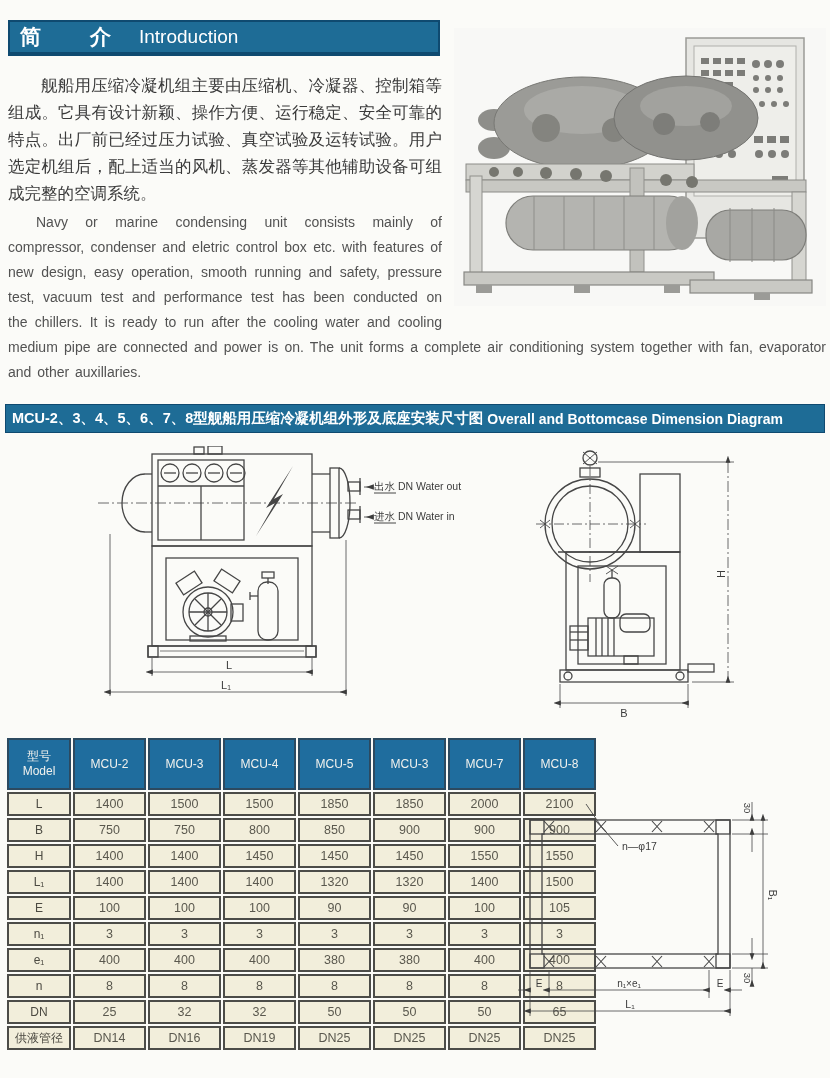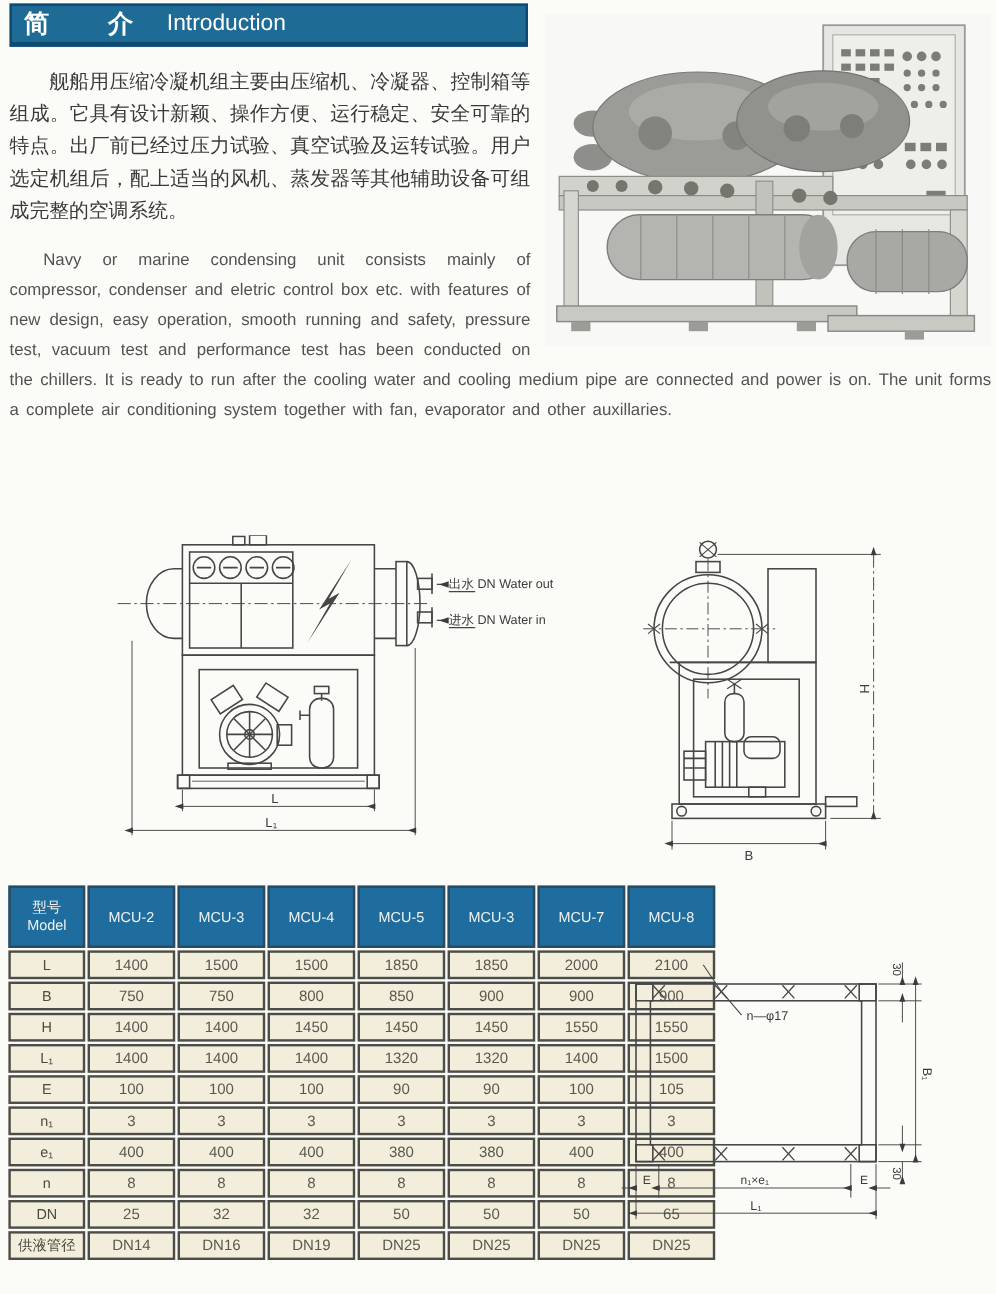--- a/index.html
+++ b/index.html
@@ -32,36 +32,36 @@
     position:absolute;left:5px;top:404px;
     width:820px;height:29px;
     border-width:1px;
     padding:0 6px;
     gap:4px;
     white-space:nowrap;
   }
   .banner-sm .b-zh-sm{font-size:14.5px;font-weight:bold;}
   .banner-sm .b-en-sm{font-size:14px;font-weight:bold;}
   
-  .intro{position:absolute;left:8px;top:3px;width:818px;}
+  .intro{position:absolute;left:8px;top:20px;width:818px;}
   .photo{
     float:right;
     width:372px;height:278px;
     margin:8px 0 6px 12px;
   }
   .para{
     margin:0;
     text-align:justify;
     text-indent:2em;
   }
   .para.zh{
     font-size:16.5px;
     line-height:27px;
     color:#3a3a3a;
-    margin-bottom:14px;
+    margin-bottom:3px;
   }
   .para.en{
     font-size:14px;
     line-height:25px;
     color:#525252;
     word-spacing:2px;
   }
   
   .diag{position:absolute;}
   .diag-front{left:90px;top:446px;}
@@ -210,20 +210,24 @@
 
     <div class="banner banner-lg">
       <span class="b-zh">简　介</span>
       <span class="b-en">Introduction</span>
     </div>
 
     <p class="para zh">舰船用压缩冷凝机组主要由压缩机、冷凝器、控制箱等组成。它具有设计新颖、操作方便、运行稳定、安全可靠的特点。出厂前已经过压力试验、真空试验及运转试验。用户选定机组后，配上适当的风机、蒸发器等其他辅助设备可组成完整的空调系统。</p>
     <p class="para en">Navy or marine condensing unit consists mainly of compressor, condenser and eletric control box etc. with features of new design, easy operation, smooth running and safety, pressure test, vacuum test and performance test has been conducted on the chillers. It is ready to run after the cooling water and cooling medium pipe are connected and power is on. The unit forms a complete air conditioning system together with fan, evaporator and other auxillaries.</p>
   </div>
 
+  <div class="banner banner-sm">
+    <span class="b-zh-sm">MCU-2、3、4、5、6、7、8型舰船用压缩冷凝机组外形及底座安装尺寸图</span>
+    <span class="b-en-sm">Overall and Bottomcase Dimension Diagram</span>
+  </div>
 
   <svg class="diag diag-front" width="400" height="272" viewBox="0 0 400 272">
     <defs>
       <marker id="arrF" markerWidth="10" markerHeight="8" refX="8" refY="4" orient="auto">
         <path d="M0,4 L9,1 L9,7 Z" fill="#3c3c3c"></path>
       </marker>
     </defs>
     <g stroke="#464646" fill="none" stroke-width="1.3">
 
       <line x1="8" y1="57" x2="268" y2="57" stroke-width="0.8" stroke-dasharray="11 3 2 3"></line>

